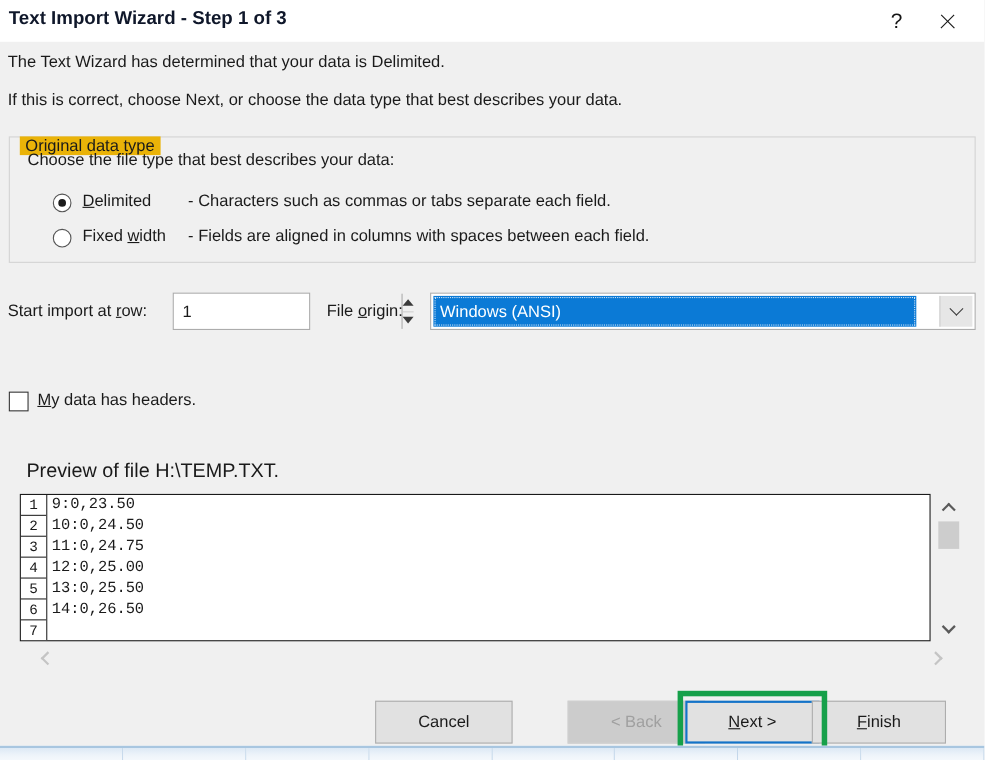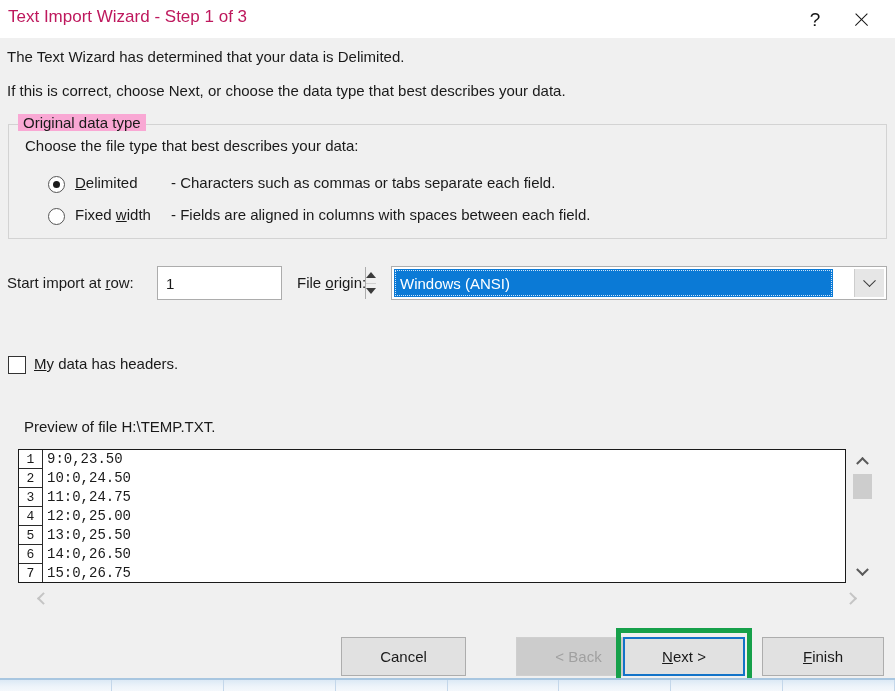--- a/index.html
+++ b/index.html
@@ -34,21 +34,21 @@
     overflow: hidden;
   }
 
   
   #titlebar {
     position: absolute; left: 0; top: 0; width: 895px; height: 38px;
     background: #ffffff;
   }
   #title-text {
     position: absolute; left: 8px; top: 7px;
-    font-size: 17px; color: #be185d; white-space: nowrap;
+    font-size: 17px; color: #0f172a; white-space: nowrap; font-weight: bold;
   }
   .tb-btn {
     position: absolute; top: 0; width: 46px; height: 38px;
     display: flex; align-items: center; justify-content: center;
     cursor: default;
   }
   #help-button { right: 57px; }
   #close-button { right: 11px; }
   #help-button span { font-size: 19px; color: #151515; line-height: 1; }
   .x-icon { position: relative; width: 17px; height: 17px; }
@@ -62,22 +62,22 @@
   
   #intro-line-1 { position: absolute; left: 7px; top: 48px; font-size: 15px; }
   #intro-line-2 { position: absolute; left: 7px; top: 82px; font-size: 15px; }
 
   
   #group-original-data-type {
     position: absolute; left: 8px; top: 124px; width: 879px; height: 115px;
     border: 1px solid #d3d3d3;
   }
   #group-legend {
-    position: absolute; left: 18px; top: 114px;
-    background: #f9a8d4; padding: 0 5px; font-size: 15px;
+    position: absolute; left: 18px; top: 124px;
+    background: #eab308; padding: 0 5px; font-size: 15px;
   }
   #group-instruction { position: absolute; left: 25px; top: 137px; font-size: 15px; }
 
   .radio-row { position: absolute; left: 48px; height: 26px; }
   #radio-row-delimited  { top: 173px; }
   #radio-row-fixedwidth { top: 205px; }
   .radio-mark {
     position: absolute; left: 0; top: 3px;
     width: 17px; height: 17px; border-radius: 50%;
     border: 1.4px solid #555; background: #fff;
@@ -137,21 +137,21 @@
 
   
   #headers-checkbox-row { position: absolute; left: 8px; top: 355px; height: 22px; }
   #headers-checkbox-box {
     position: absolute; left: 0; top: 1px; width: 18px; height: 18px;
     border: 1.4px solid #333; background: #fff;
   }
   #headers-checkbox-label { position: absolute; left: 26px; top: 0px; white-space: nowrap; font-size: 15px; }
 
   
-  #preview-caption { position: absolute; left: 24px; top: 418px; font-size: 15px; }
+  #preview-caption { position: absolute; left: 24px; top: 418px; font-size: 18px; }
   #preview-box {
     position: absolute; left: 18px; top: 449px; width: 828px; height: 134px;
     border: 1px solid #1a1a1a; background: #ffffff; overflow: hidden;
   }
   #preview-gutter {
     position: absolute; left: 0; top: 0; width: 24px; height: 100%;
     border-right: 1px solid #2a2a2a; background: #ffffff;
   }
   #preview-gutter .gnum {
     height: 19px; line-height: 19px; text-align: center;
@@ -212,21 +212,21 @@
   
   .dlg-btn {
     position: absolute; top: 637px; height: 39px;
     background: #e1e1e1; border: 1px solid #adadad;
     font-family: "Liberation Sans", sans-serif; font-size: 15px; color: #1a1a1a;
     display: flex; align-items: center; justify-content: center; cursor: default; text-align: right;
   }
   #cancel-button { left: 341px; width: 125px; }
   #back-button  { left: 481px; width: 125px; background: #cccccc; border-color: #cfcfcf; color: #a0a0a0; margin-left: 35px; }
   #next-button  { left: 623px; width: 122px; border: 2px solid #1373c8; background: #e1e1e1; }
-  #finish-button { left: 762px; width: 122px; }
+  #finish-button { left: 738px; width: 122px; }
 
   #next-highlight {
     position: absolute; left: 616px; top: 628px; width: 136px; height: 56px;
     border: 5px solid #16a04a; pointer-events: none;
   }
 </style>
 </head>
 <body>
 
 <div id="dialog">
@@ -300,21 +300,20 @@
         <div class="gnum">6</div>
         <div class="gnum">7</div>
       </div>
     <div id="preview-lines">
         <div class="pline">9:0,23.50</div>
         <div class="pline">10:0,24.50</div>
         <div class="pline">11:0,24.75</div>
         <div class="pline">12:0,25.00</div>
         <div class="pline">13:0,25.50</div>
         <div class="pline">14:0,26.50</div>
-        <div class="pline">15:0,26.75</div>
       </div>
   </div>
 
   <div id="preview-vscroll">
     <div class="vs-arrow" id="vs-up">
         <span class="chev-up-sm"></span>
       </div>
     <div id="vs-thumb"></div>
     <div class="vs-arrow" id="vs-down">
         <span class="chev-down-sm"></span>

